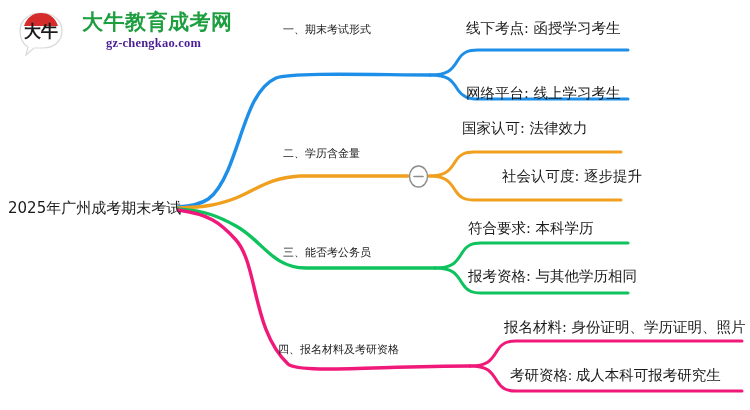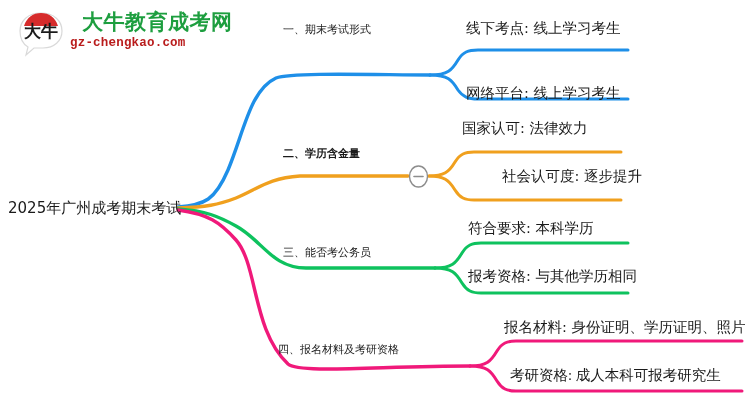--- a/index.html
+++ b/index.html
@@ -58,27 +58,28 @@
     font-family: "DejaVu Sans", "Liberation Sans", sans-serif;
     font-size: 21px;
     font-weight: bold;
     color: #1d9e3f;
     letter-spacing: 0.5px;
     line-height: 26px;
     white-space: nowrap;
     margin-left: 12px;
   }
   .logo-sub {
-    font-family: Liberation Mono, monospace;
+    font-family: Liberation Serif, serif;
     font-size: 12.5px;
     font-weight: bold;
-    color: #b91c1c;
+    color: #4c1d95;
     letter-spacing: 0.2px;
     line-height: 16px;
     white-space: nowrap;
+    margin-left: 36px;
   }
 
   
   .node-label {
     position: absolute;
     white-space: nowrap;
     color: #1a1a1a;
     font-family: "DejaVu Sans", "Liberation Sans", sans-serif;
   }
   .root-label {
@@ -90,21 +91,21 @@
   .branch-label {
     font-size: 11px;
     line-height: 20px;
   }
   .leaf-label {
     font-size: 14.5px;
     line-height: 19px;
   }
 
   .b1-label { left: 283px; top: 20px; }
-  .b2-label { left: 283px; top: 144px; font-weight: bold; }
+  .b2-label { left: 283px; top: 144px; }
   .b3-label { left: 283px; top: 243px; }
   .b4-label { left: 278px; top: 340px; }
 
   .l11-label { left: 466px; top: 19px; }
   .l12-label { left: 466px; top: 67px; margin-top: 17px; }
   .l21-label { left: 462px; top: 119px; }
   .l22-label { left: 462px; top: 167px; margin-left: 40px; }
   .l31-label { left: 468px; top: 219px; }
   .l32-label { left: 468px; top: 267px; }
   .l41-label { left: 504px; top: 318px; }
@@ -169,21 +170,21 @@
   <div class="node-label branch-label b1-label">一、期末考试形式</div>
   <div class="node-label branch-label b2-label">二、学历含金量</div>
   <div class="node-label branch-label b3-label">三、能否考公务员</div>
   <div class="node-label branch-label b4-label">四、报名材料及考研资格</div>
 
   <svg class="collapse-toggle" viewBox="0 0 21 23" xmlns="http://www.w3.org/2000/svg">
     <ellipse cx="10.5" cy="11.5" rx="9" ry="10.5" fill="#ffffff" stroke="#8d8d8d" stroke-width="1.4"></ellipse>
     <line x1="6" y1="11.5" x2="15" y2="11.5" stroke="#8d8d8d" stroke-width="1.6" stroke-linecap="round"></line>
   </svg>
 
-  <div class="node-label leaf-label l11-label">线下考点: 线上学习考生</div>
+  <div class="node-label leaf-label l11-label">线下考点: 函授学习考生</div>
   <div class="node-label leaf-label l12-label">网络平台: 线上学习考生</div>
 
   <div class="node-label leaf-label l21-label">国家认可: 法律效力</div>
   <div class="node-label leaf-label l22-label">社会认可度: 逐步提升</div>
 
   <div class="node-label leaf-label l31-label">符合要求: 本科学历</div>
   <div class="node-label leaf-label l32-label">报考资格: 与其他学历相同</div>
 
   <div class="node-label leaf-label l41-label">报名材料: 身份证明、学历证明、照片</div>
   <div class="node-label leaf-label l42-label">考研资格: 成人本科可报考研究生</div>

